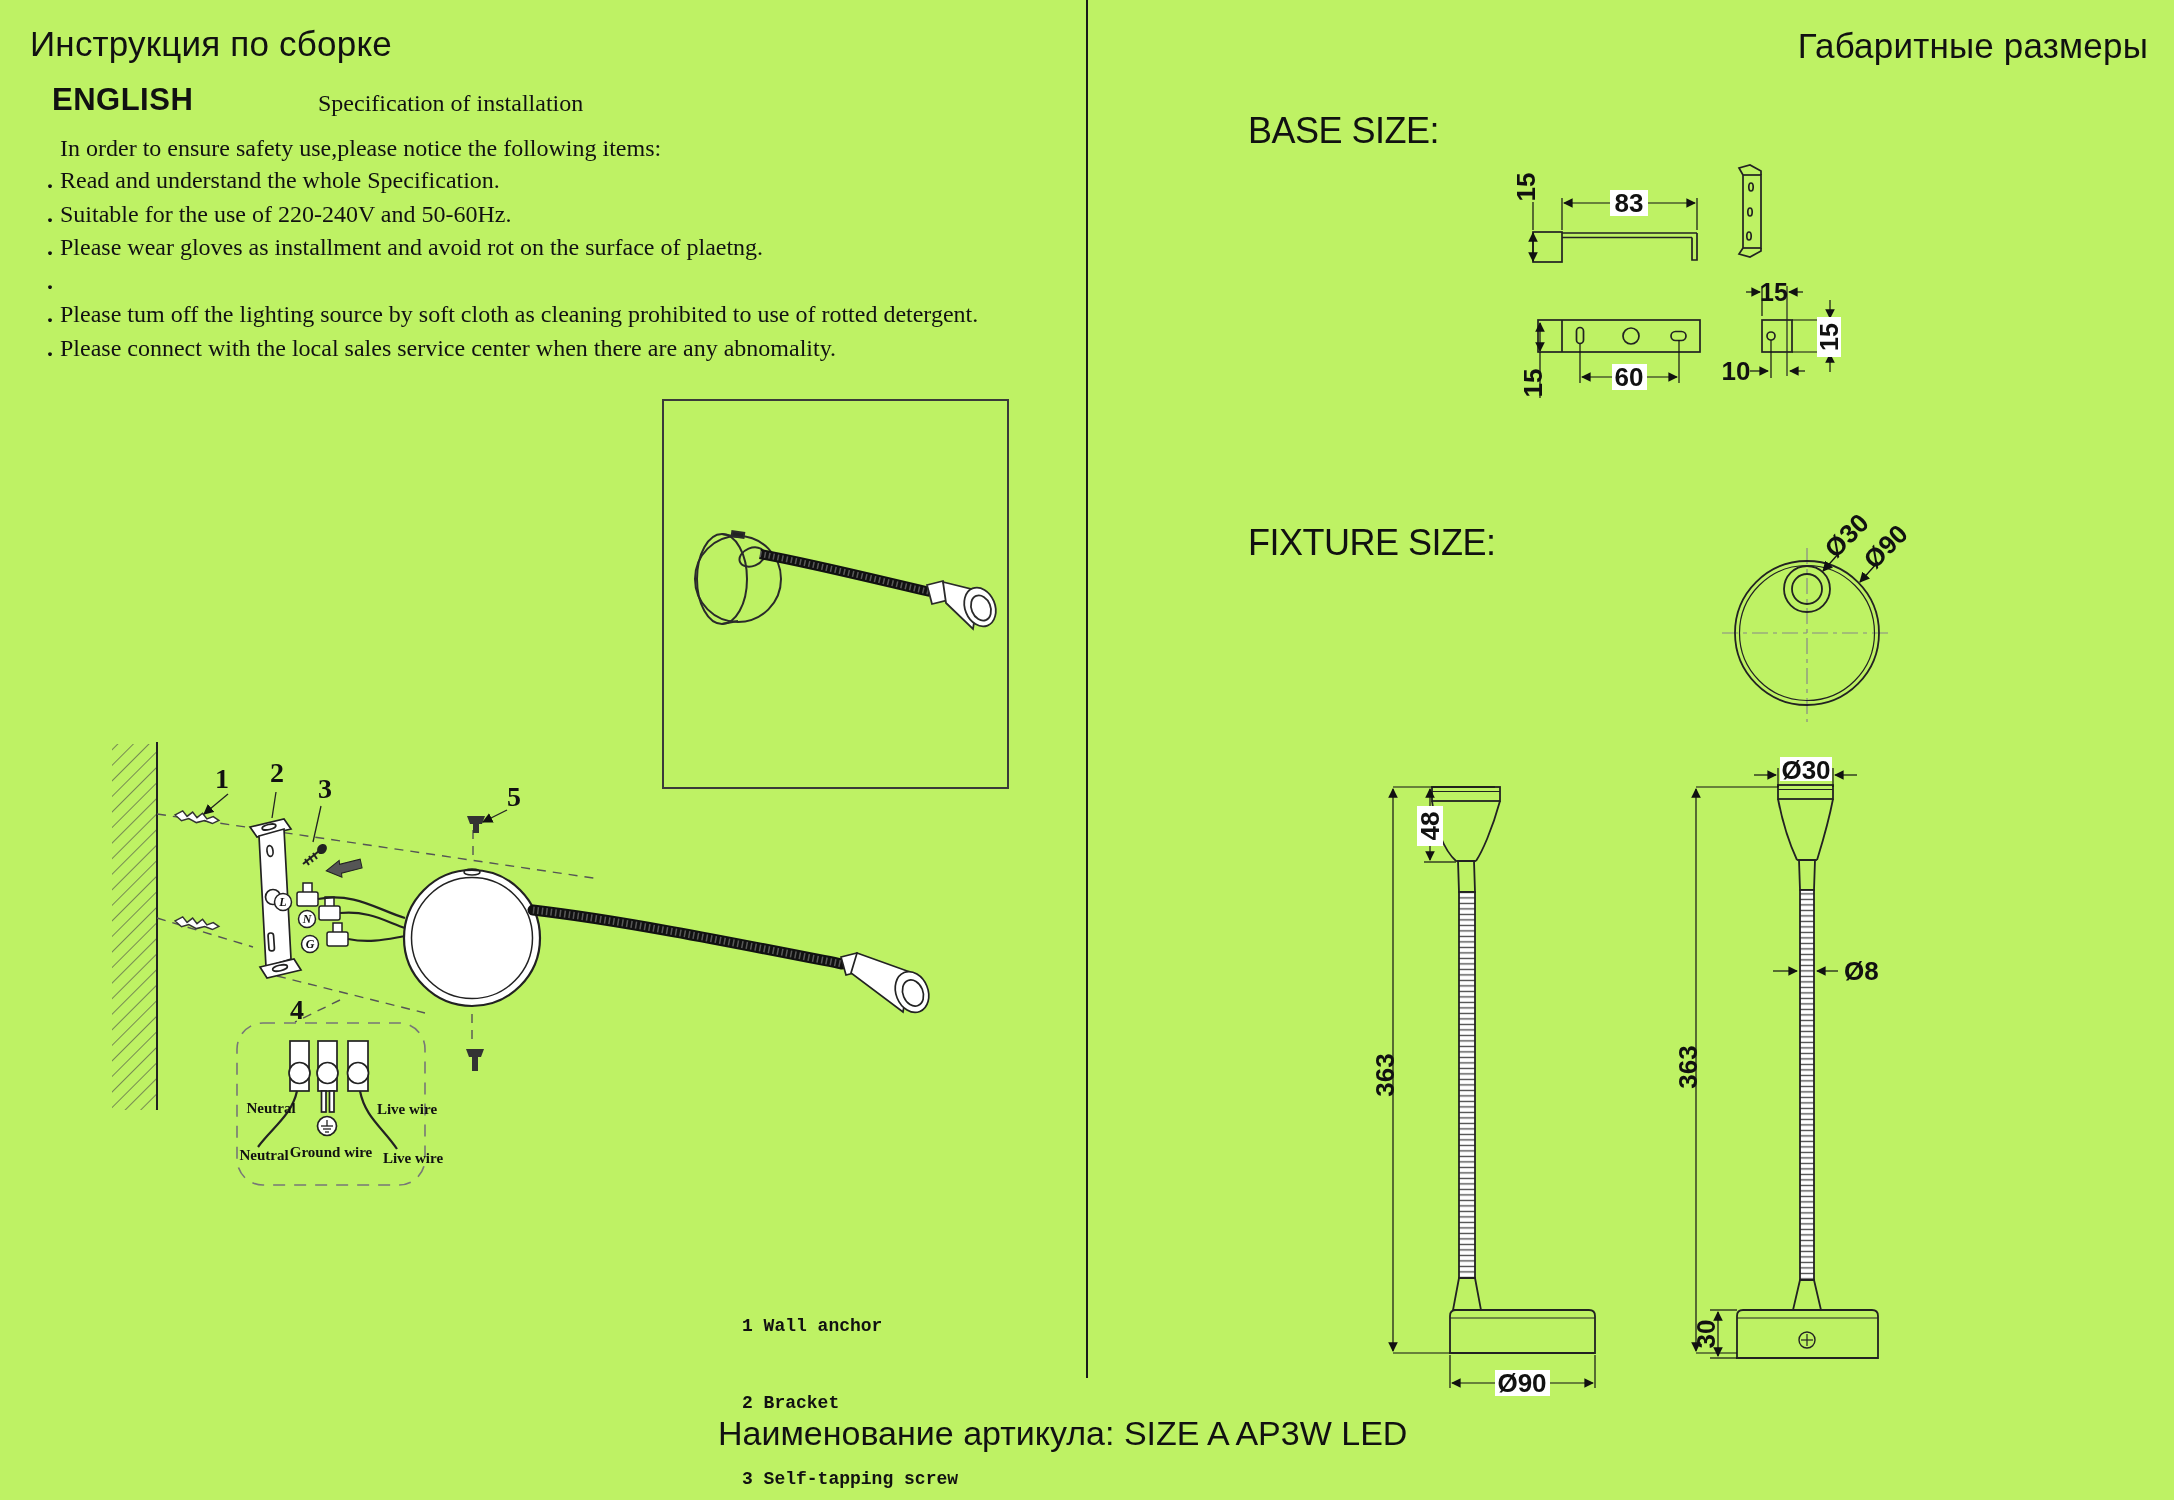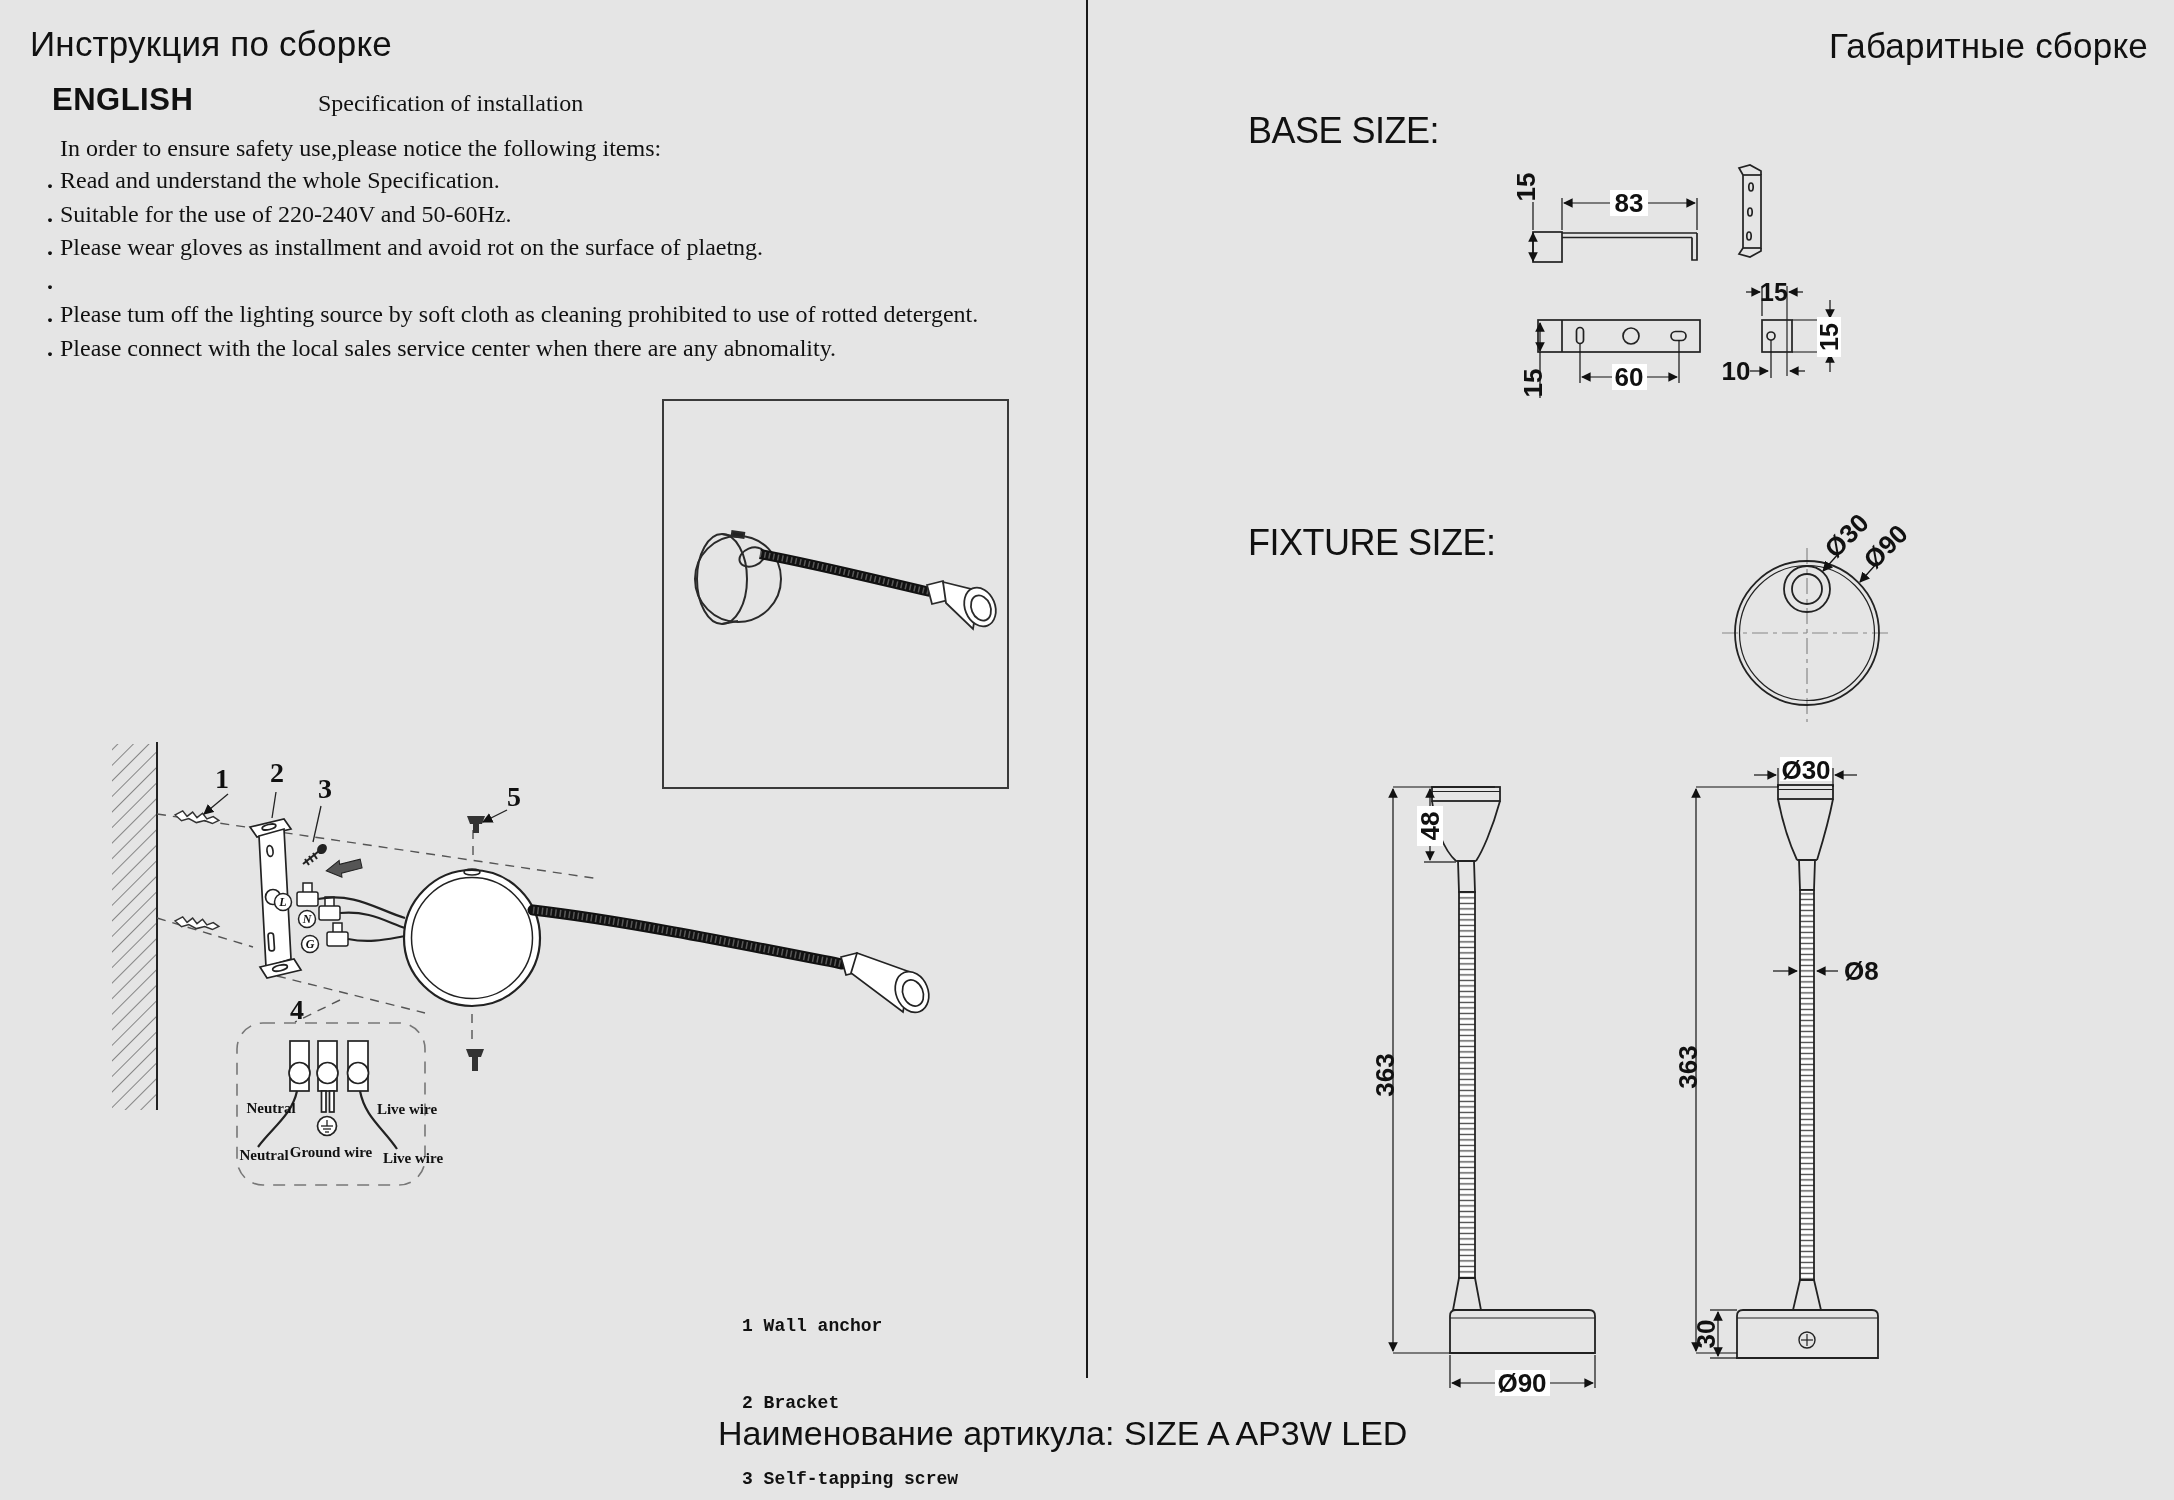--- a/index.html
+++ b/index.html
@@ -1,16 +1,16 @@
 <!DOCTYPE html>
 <html><head>
 <meta charset="utf-8">
 <style>
   html,body{margin:0;padding:0;background:#fff;}
-  #page{position:relative;width:2174px;height:1500px;background:#e5e5e5;overflow:hidden;
+  #page{position:relative;width:2174px;height:1500px;background:#bef264;overflow:hidden;
         font-family:"Liberation Sans",sans-serif;color:#111;}
   .abs{position:absolute;}
   .ru-title{font-size:35px;letter-spacing:0.2px;}
   .eng{font-size:31px;font-weight:700;letter-spacing:0.5px;}
   .serif{font-family:"Liberation Serif",serif;}
   .spec-head{font-size:24px;}
   .intro{font-size:24px;}
   ul.bullets{list-style:none;margin:0;padding:0;}
   ul.bullets li{display:flex;align-items:baseline;height:33.5px;font-family:"Liberation Serif",serif;font-size:24px;}
   ul.bullets .bm{width:20px;text-align:center;font-weight:700;}
@@ -220,21 +220,21 @@
   </svg>
 
   <div class="abs parts" style="left:742px;top:1263px;">
     <div>1 Wall anchor</div>
     <div>2 Bracket</div>
     <div>3 Self-tapping screw</div>
     
     
   </div>
 
-  <div class="abs ru-title" style="right:26px;top:26px;">Габаритные сборке</div>
+  <div class="abs ru-title" style="right:26px;top:26px;">Габаритные размеры</div>
   <div class="abs size-head" style="left:1248px;top:110px;">BASE SIZE:</div>
   <div class="abs size-head" style="left:1248px;top:522px;">FIXTURE SIZE:</div>
 
   <svg class="abs" style="left:1500px;top:140px;" width="620" height="300" viewBox="0 0 620 300">
     <defs>
       <marker id="arC" viewBox="0 0 10 10" refX="9" refY="5" markerWidth="8" markerHeight="8" orient="auto-start-reverse">
         <path d="M0,0L10,5L0,10z" fill="#111"></path>
       </marker>
     </defs>
     <g fill="none" stroke="#222" stroke-width="1.7">

